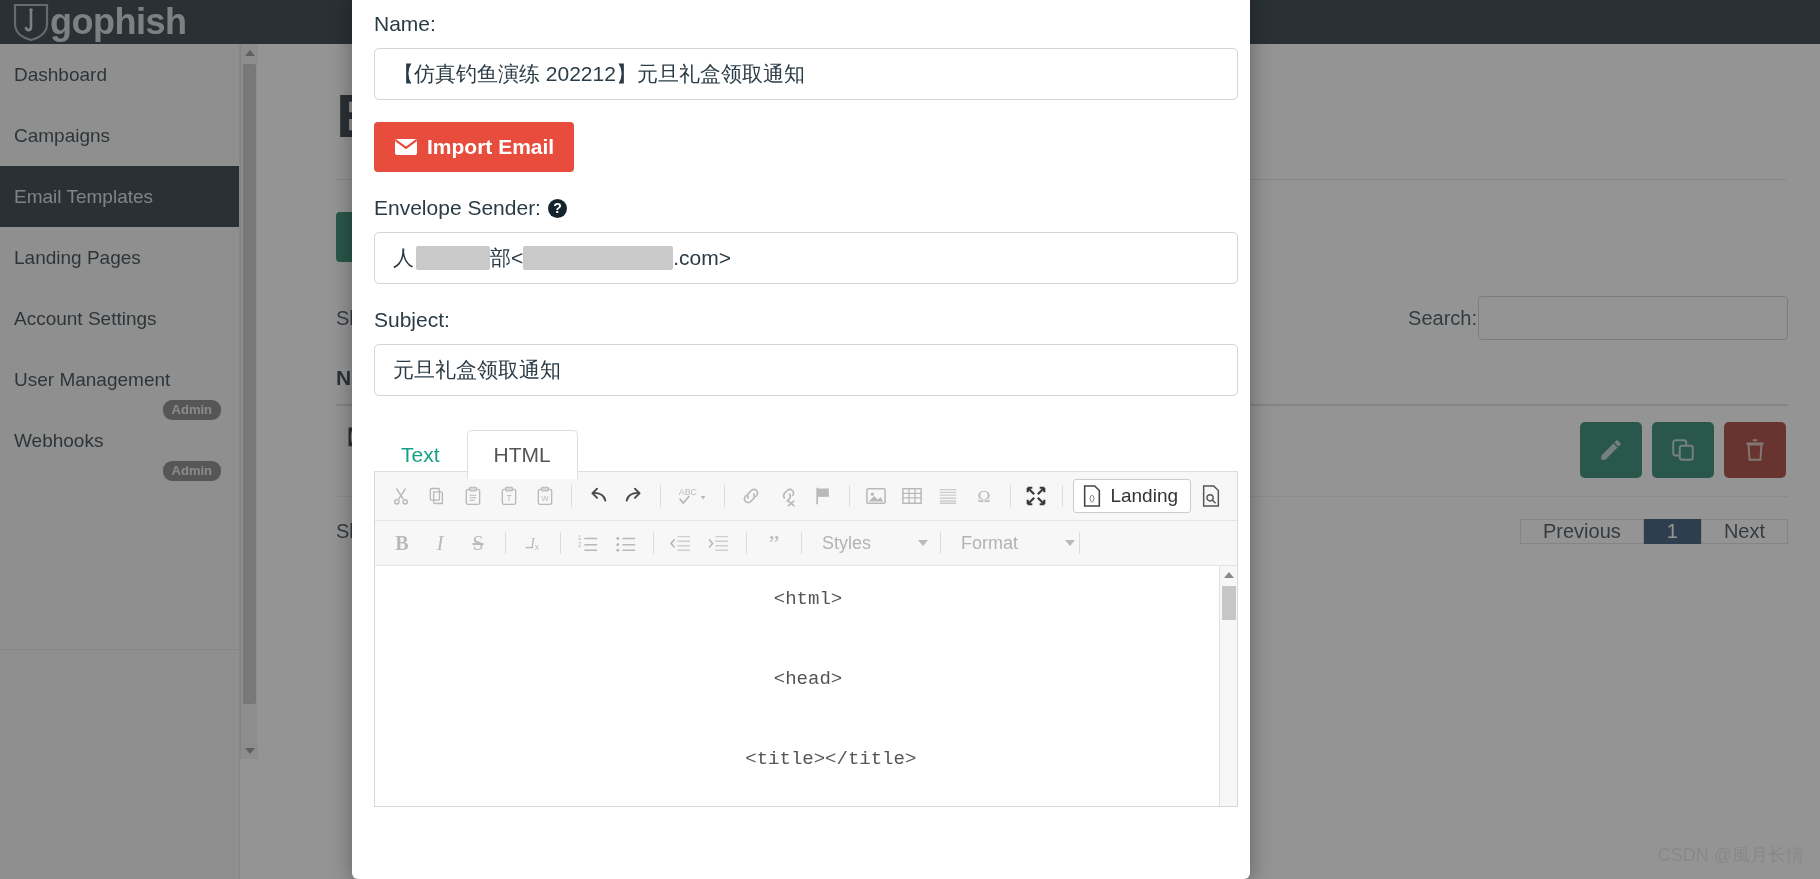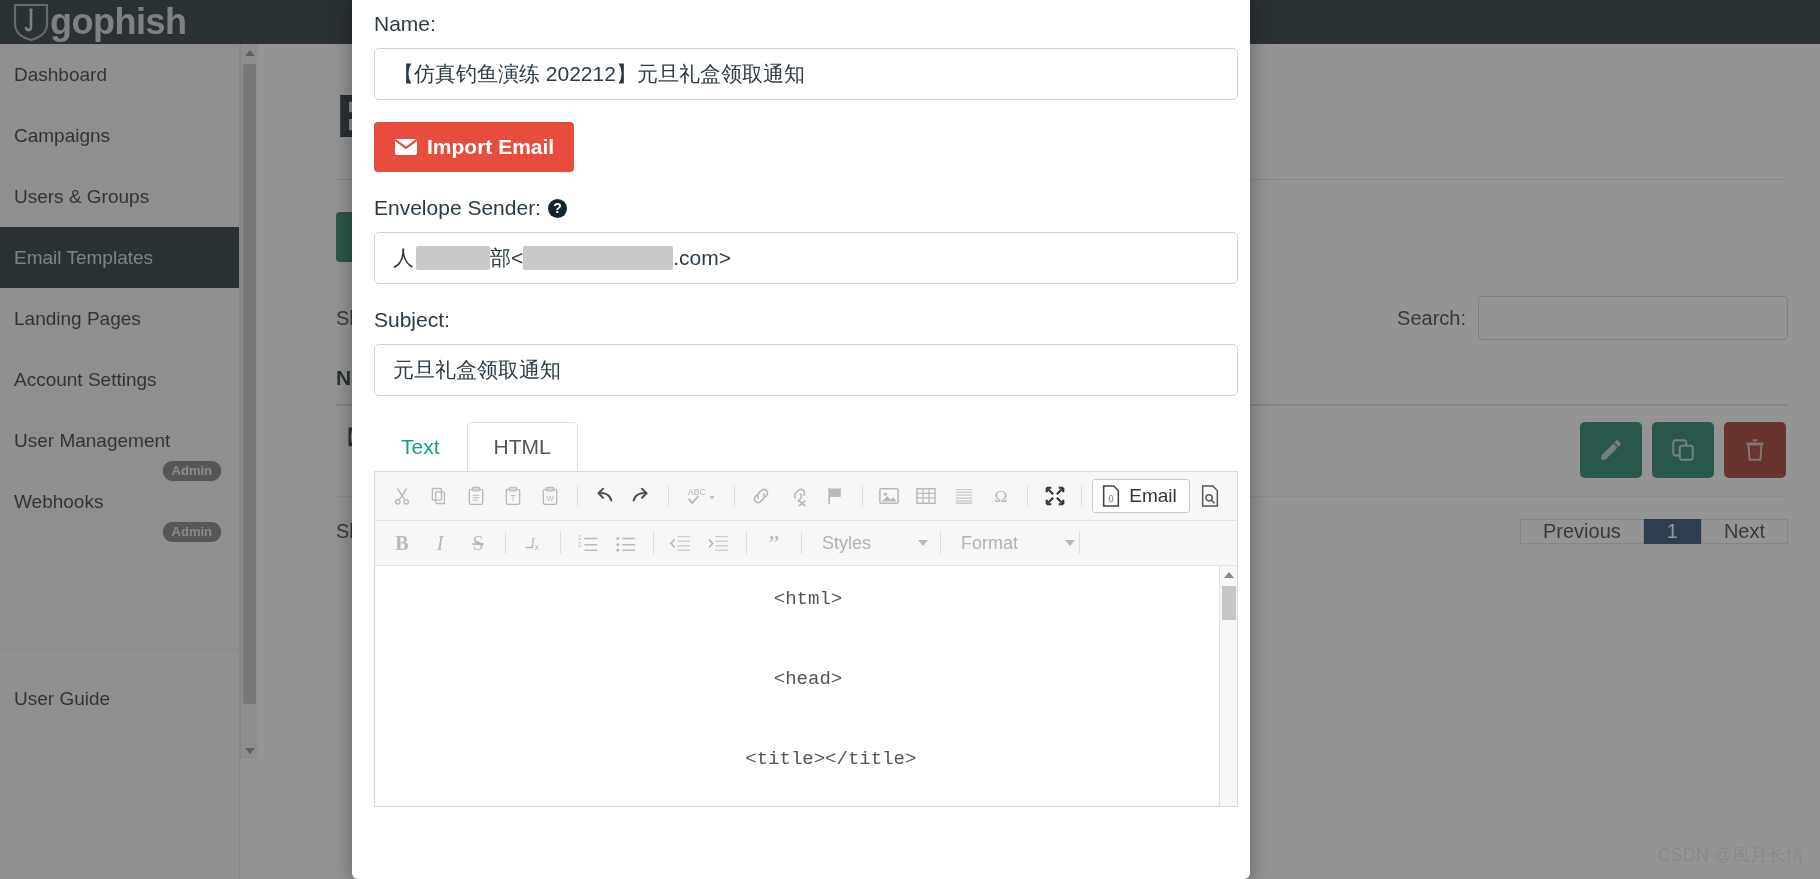--- a/index.html
+++ b/index.html
@@ -153,21 +153,21 @@
   #new-template-btn .plus {
     font-size: 24px; font-weight: 700; line-height: 1;
   }
   #table-controls {
     margin: 34px 0 0 38px;
     display: flex; align-items: center;
     justify-content: space-between;
     width: 1452px;
   }
   .ctl-left { display:flex; align-items:center; gap: 10px; font-size: 20px; color:#2b3b45; }
-  .ctl-right { display:flex; align-items:center; gap: 12px; font-size: 20px; color:#2b3b45;margin-left:28px; }
+  .ctl-right { display:flex; align-items:center; gap: 1px; font-size: 20px; color:#2b3b45;margin-left:28px; }
   .len-select {
     width: 92px; height: 44px;
     border: 1px solid #ccc; border-radius: 4px;
     background: #fff;
     display:flex; align-items:center; justify-content:space-between;
     padding: 0 10px;
     font-size: 18px;
   }
   .search-input {
     width: 310px; height: 44px;
@@ -293,21 +293,21 @@
     border-bottom: 1px solid #ddd;
     width: 864px;
   }
   .etab {
     padding: 12px 26px;
     font-size: 21px;
     color: #16a085;
     border: 1px solid transparent;
     border-bottom: none;
     position: relative;
-    top: 0;
+    top: 8px;
   }
   .etab.active {
     color: #555;
     background: #fff;
     border-color: #ddd;
     border-radius: 5px 5px 0 0;
   }
 
   
   #ck {
@@ -416,44 +416,38 @@
       </div>
     </div>
 
     <div id="sidebar">
       <div class="side-item">
         <span>Dashboard</span>
       </div>
       <div class="side-item">
         <span>Campaigns</span>
       </div>
-      <div class="side-item">
-        <span>Users &amp; Groups</span>
-      </div>
       <div class="side-item active">
         <span>Email Templates</span>
       </div>
       <div class="side-item">
         <span>Landing Pages</span>
       </div>
       <div class="side-item">
         <span>Account Settings</span>
       </div>
       <div class="side-item">
         <span>User Management</span>
         <span class="admin-badge">Admin</span>
       </div>
       <div class="side-item">
         <span>Webhooks</span>
         <span class="admin-badge">Admin</span>
       </div>
       <div id="side-divider"></div>
-      <div id="user-guide">
-        <span>User Guide</span>
-      </div>
     </div>
 
     <div id="side-scroll">
       <div class="arrow-up">
           <span class="tri-up"></span>
         </div>
       <div id="side-thumb"></div>
       <div class="arrow-dn">
           <span class="tri-dn"></span>
         </div>
@@ -676,21 +670,21 @@
               <path d="M3 21 L10 14 M3 21 L3 16 M3 21 L8 21" stroke="#3a3a3a" stroke-width="2.4" fill="none"></path>
               <path d="M21 21 L14 14 M21 21 L21 16 M21 21 L16 21" stroke="#3a3a3a" stroke-width="2.4" fill="none"></path>
             </svg>
         </div>
         <div class="ck-sep"></div>
         <div class="ck-source">
           <svg width="20" height="22" viewBox="0 0 20 24">
             <path d="M2 1 h11 l5 5 v17 h-16 z" fill="none" stroke="#444" stroke-width="1.7"></path>
             <text x="10" y="17" font-size="9" text-anchor="middle" fill="#444" font-family="Liberation Sans, sans-serif">〈〉</text>
           </svg>
-          <span>Email</span>
+          <span>Landing</span>
         </div>
         <div class="ck-btn dark">
           <svg width="20" height="22" viewBox="0 0 20 24">
               <path d="M2 1 h11 l5 5 v17 h-16 z" fill="none" stroke="#555" stroke-width="1.6"></path>
               <circle cx="9" cy="14" r="3.4" fill="none" stroke="#555" stroke-width="1.5"></circle>
               <path d="M11.6 16.6 L15 20" stroke="#555" stroke-width="1.6"></path>
             </svg>
         </div>
       </div>
 

